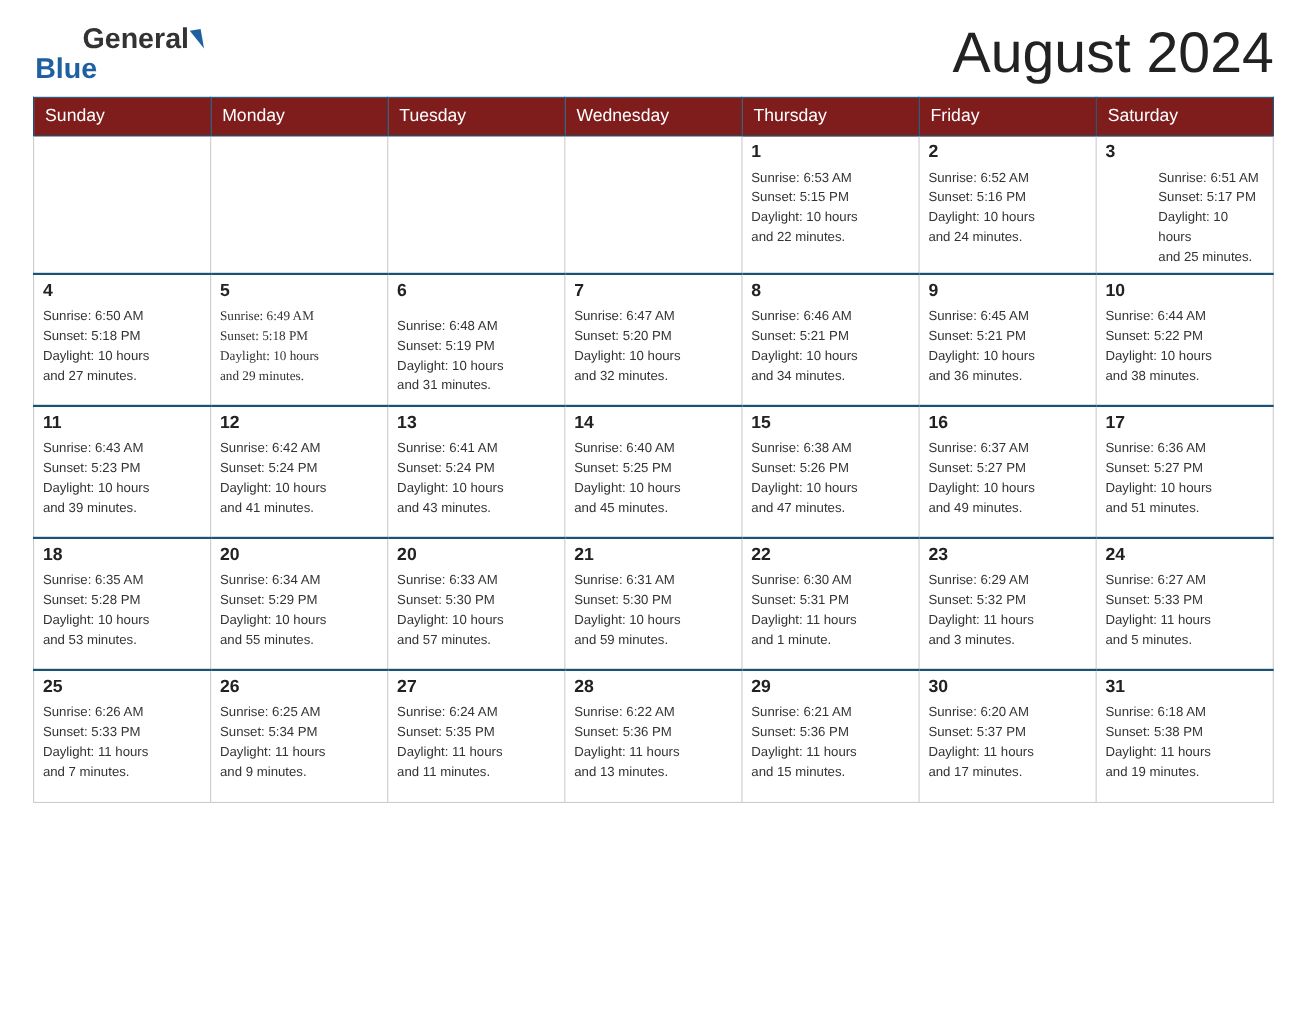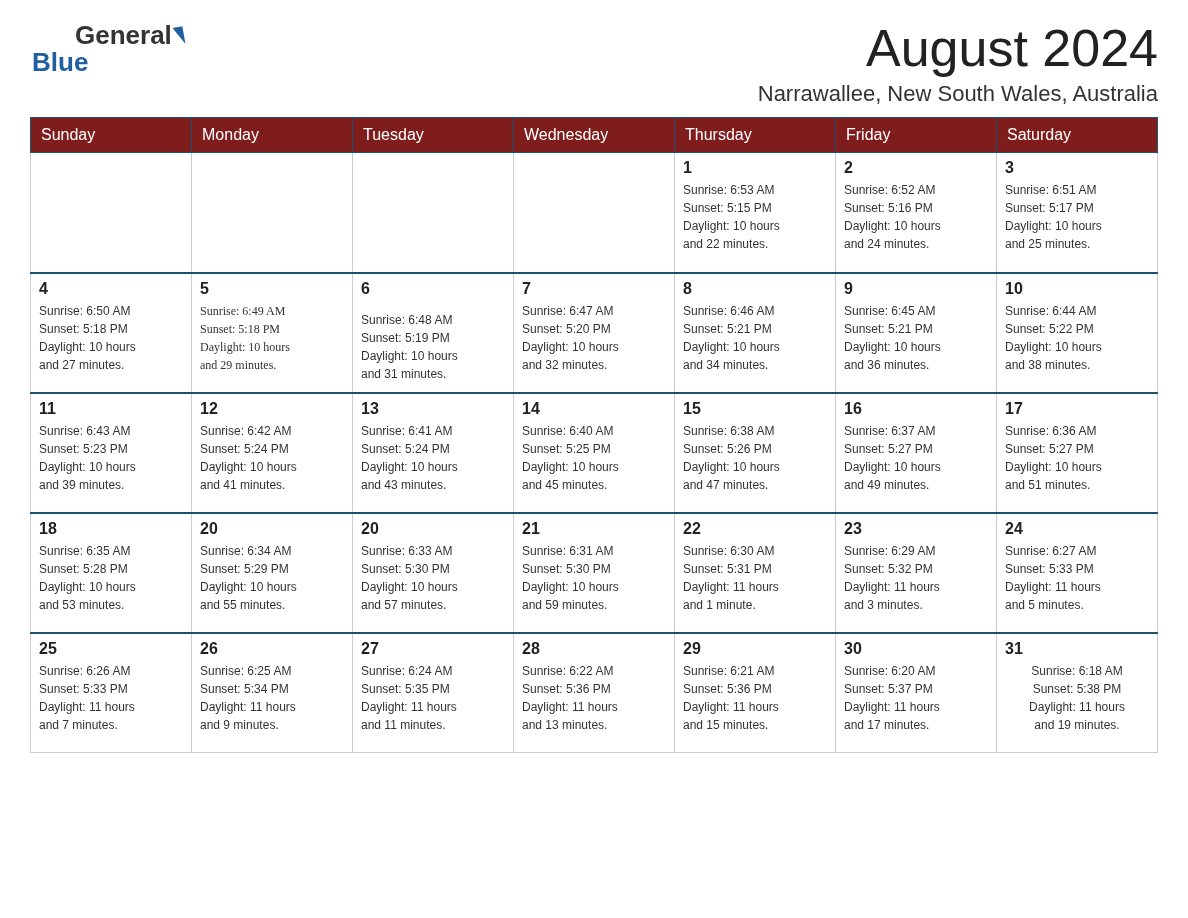--- a/index.html
+++ b/index.html
@@ -108,21 +108,20 @@
     <div class="logo-text">
       <span class="logo-general">General</span>
       <div class="logo-triangle"></div>
     </div>
     <div style="margin-top: -4px; margin-left: 2px;">
       <span class="logo-blue" style="font-size:26px; font-weight:bold;">Blue</span>
     </div>
   </div>
   <div class="title-area">
     <div class="month-title">August 2024</div>
-    <div class="location-title">Narrawallee, New South Wales, Australia</div>
   </div>
 </div>
 
 <table class="calendar-table">
   <thead>
     <tr>
     <th>Sunday</th>
         <th>Monday</th>
         <th>Tuesday</th>
         <th>Wednesday</th>
@@ -146,21 +145,21 @@
         </td>
         <td>
           <div class="cell-day">2</div>
           <div class="cell-info" style="white-space: pre-line;">Sunrise: 6:52 AM
 Sunset: 5:16 PM
 Daylight: 10 hours
 and 24 minutes.</div>
         </td>
         <td>
           <div class="cell-day">3</div>
-          <div class="cell-info" style="white-space: pre-line;">Sunrise: 6:51 AM
+          <div class="cell-info" style="white-space: pre-line; margin-left: 48px;">Sunrise: 6:51 AM
 Sunset: 5:17 PM
 Daylight: 10 hours
 and 25 minutes.</div>
         </td>
       </tr>
       <tr>
         <td>
           <div class="cell-day">4</div>
           <div class="cell-info" style="white-space: pre-line;">Sunrise: 6:50 AM
 Sunset: 5:18 PM
@@ -350,20 +349,20 @@
         </td>
         <td>
           <div class="cell-day">30</div>
           <div class="cell-info" style="white-space: pre-line;">Sunrise: 6:20 AM
 Sunset: 5:37 PM
 Daylight: 11 hours
 and 17 minutes.</div>
         </td>
         <td>
           <div class="cell-day">31</div>
-          <div class="cell-info" style="white-space: pre-line; text-align: center;">Sunrise: 6:18 AM
+          <div class="cell-info" style="white-space: pre-line;">Sunrise: 6:18 AM
 Sunset: 5:38 PM
 Daylight: 11 hours
 and 19 minutes.</div>
         </td>
       </tr>
     </tbody>
 </table>
 
 </body></html>

